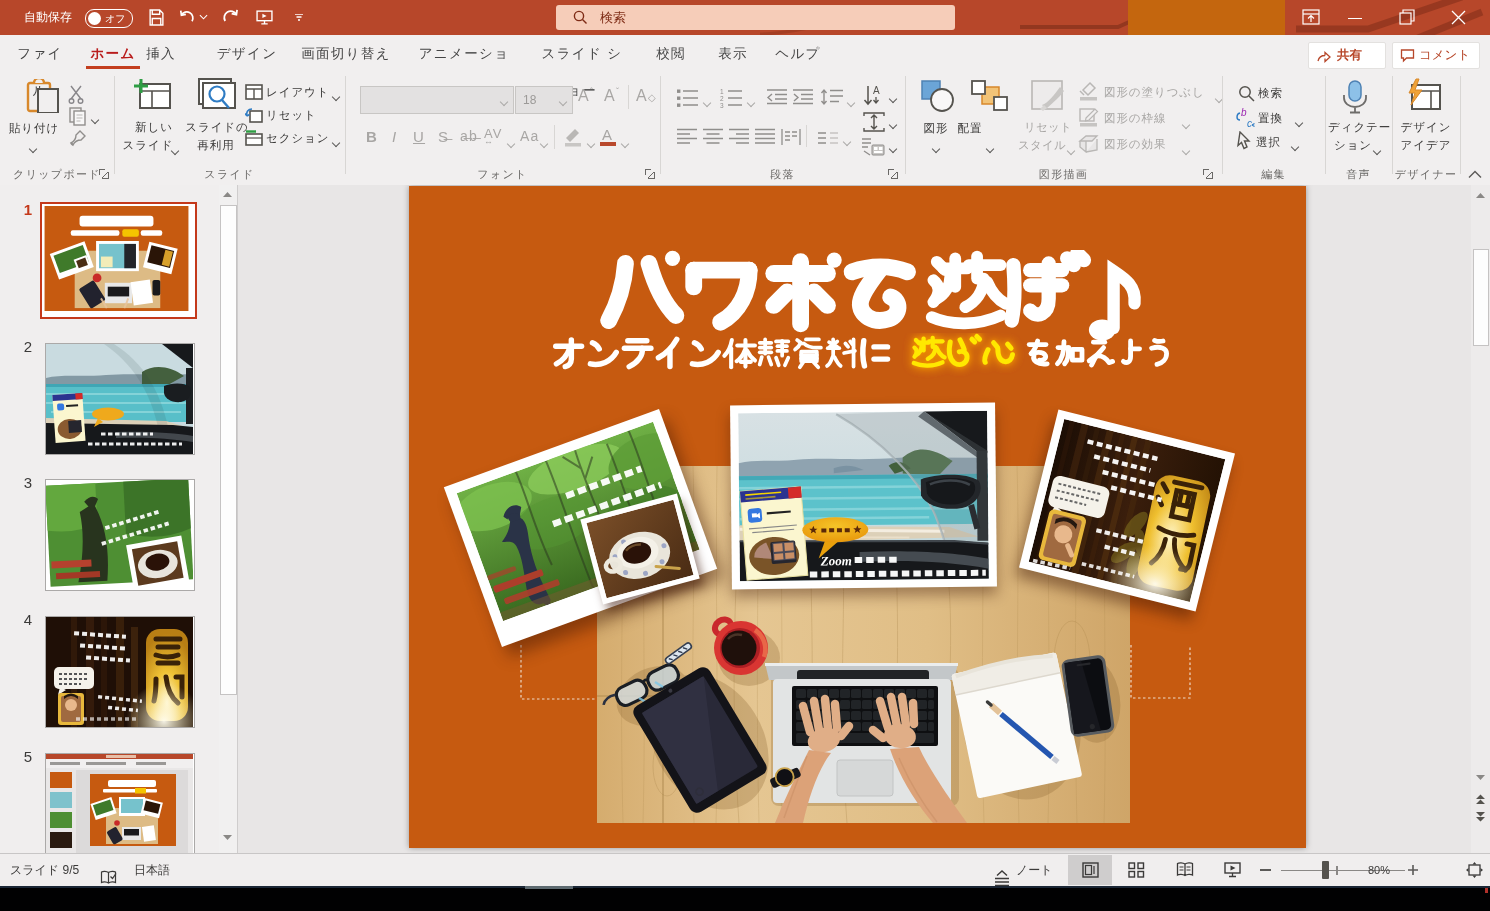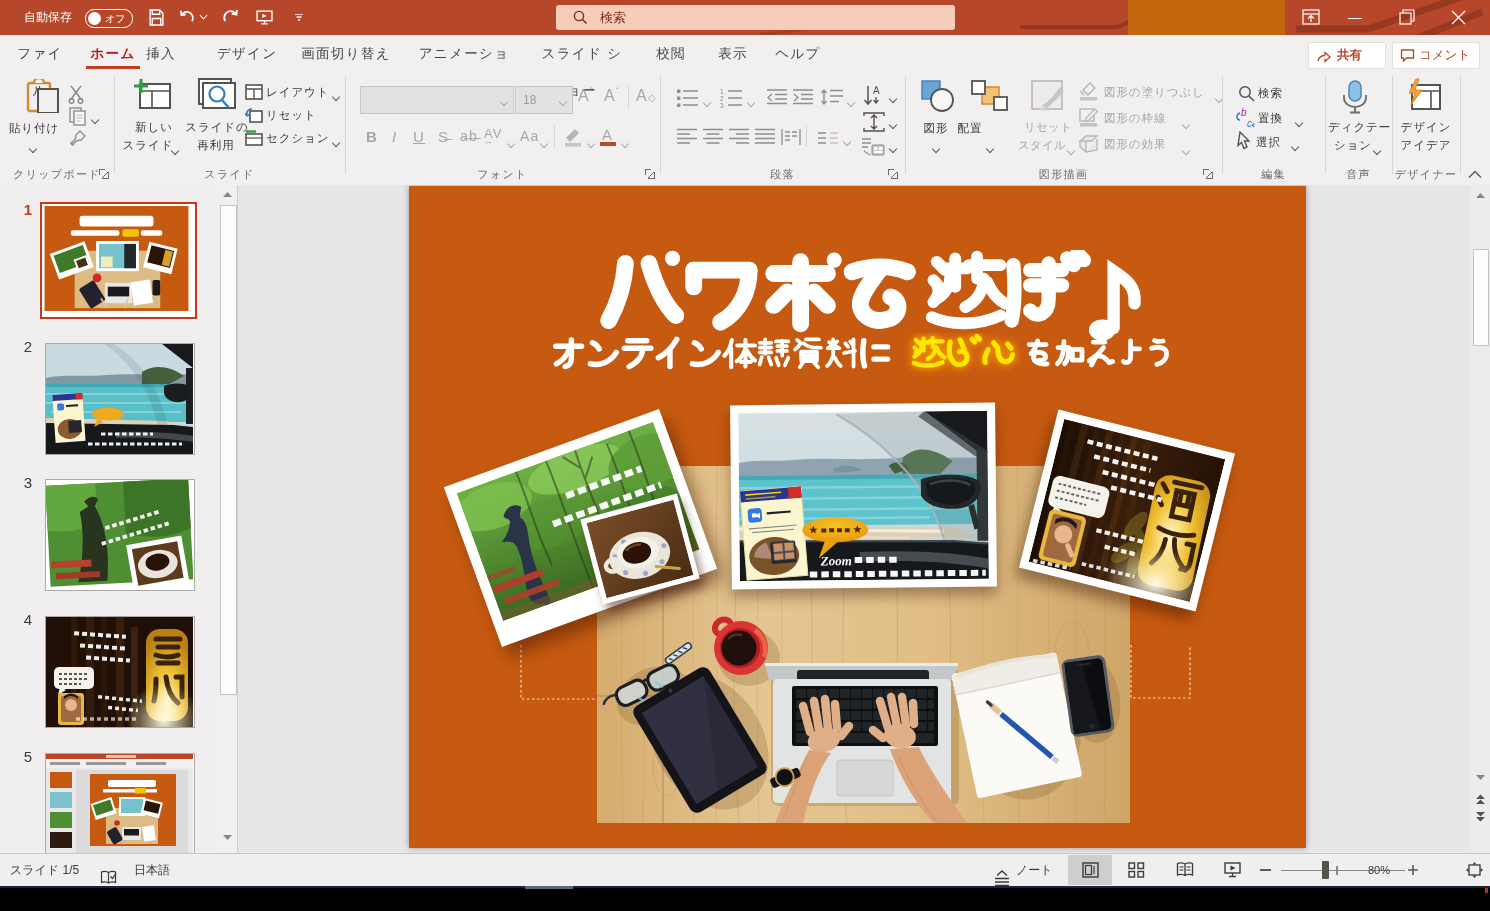--- a/index.html
+++ b/index.html
@@ -1199,21 +1199,21 @@
       </svg>
  <svg class="abs" style="left:1237px;top:608px" width="11" height="12">
         <path d="M1,6 L5.5,1.5 L10,6 z M1,11 L5.5,6.5 L10,11 z" fill="#55534E"></path>
       </svg>
  <svg class="abs" style="left:1237px;top:626px" width="11" height="12">
         <path d="M1,1 L5.5,5.5 L10,1 z M1,6 L5.5,10.5 L10,6 z" fill="#55534E"></path>
       </svg>
 </div>
 
 <div id="status">
- <div class="sb" style="left:10px">スライド 1/5</div>
+ <div class="sb" style="left:10px">スライド 9/5</div>
  <svg class="sb" style="left:100px;top:8px" width="17" height="17" viewBox="0 0 17 17">
         <path d="M8.5,3 C6.5,1.5 3,1.5 1.5,2.5 V13 C3,12 6.5,12 8.5,13.5 C10.5,12 14,12 15.5,13 V2.5 C14,1.5 10.5,1.5 8.5,3 z M8.5,3 V13.5" stroke="#3B3A39" stroke-width="1.2" fill="none"></path>
         <path d="M10.5,7 l2,2 3.5,-5" stroke="#3B3A39" stroke-width="1.3" fill="none"></path>
       </svg>
  <div class="sb" style="left:134px">日本語</div>
  <svg class="sb" style="left:993px;top:8px" width="20" height="17" viewBox="0 0 20 17">
         <path d="M4,6 L9,1.5 L14,6" stroke="#3B3A39" stroke-width="1.4" fill="none"></path>
         <path d="M2,9 h14 M2,12.5 h14 M2,16 h14" stroke="#3B3A39" stroke-width="1.4"></path>
       </svg>
  <div class="sb" style="left:1016px">ノート</div>

